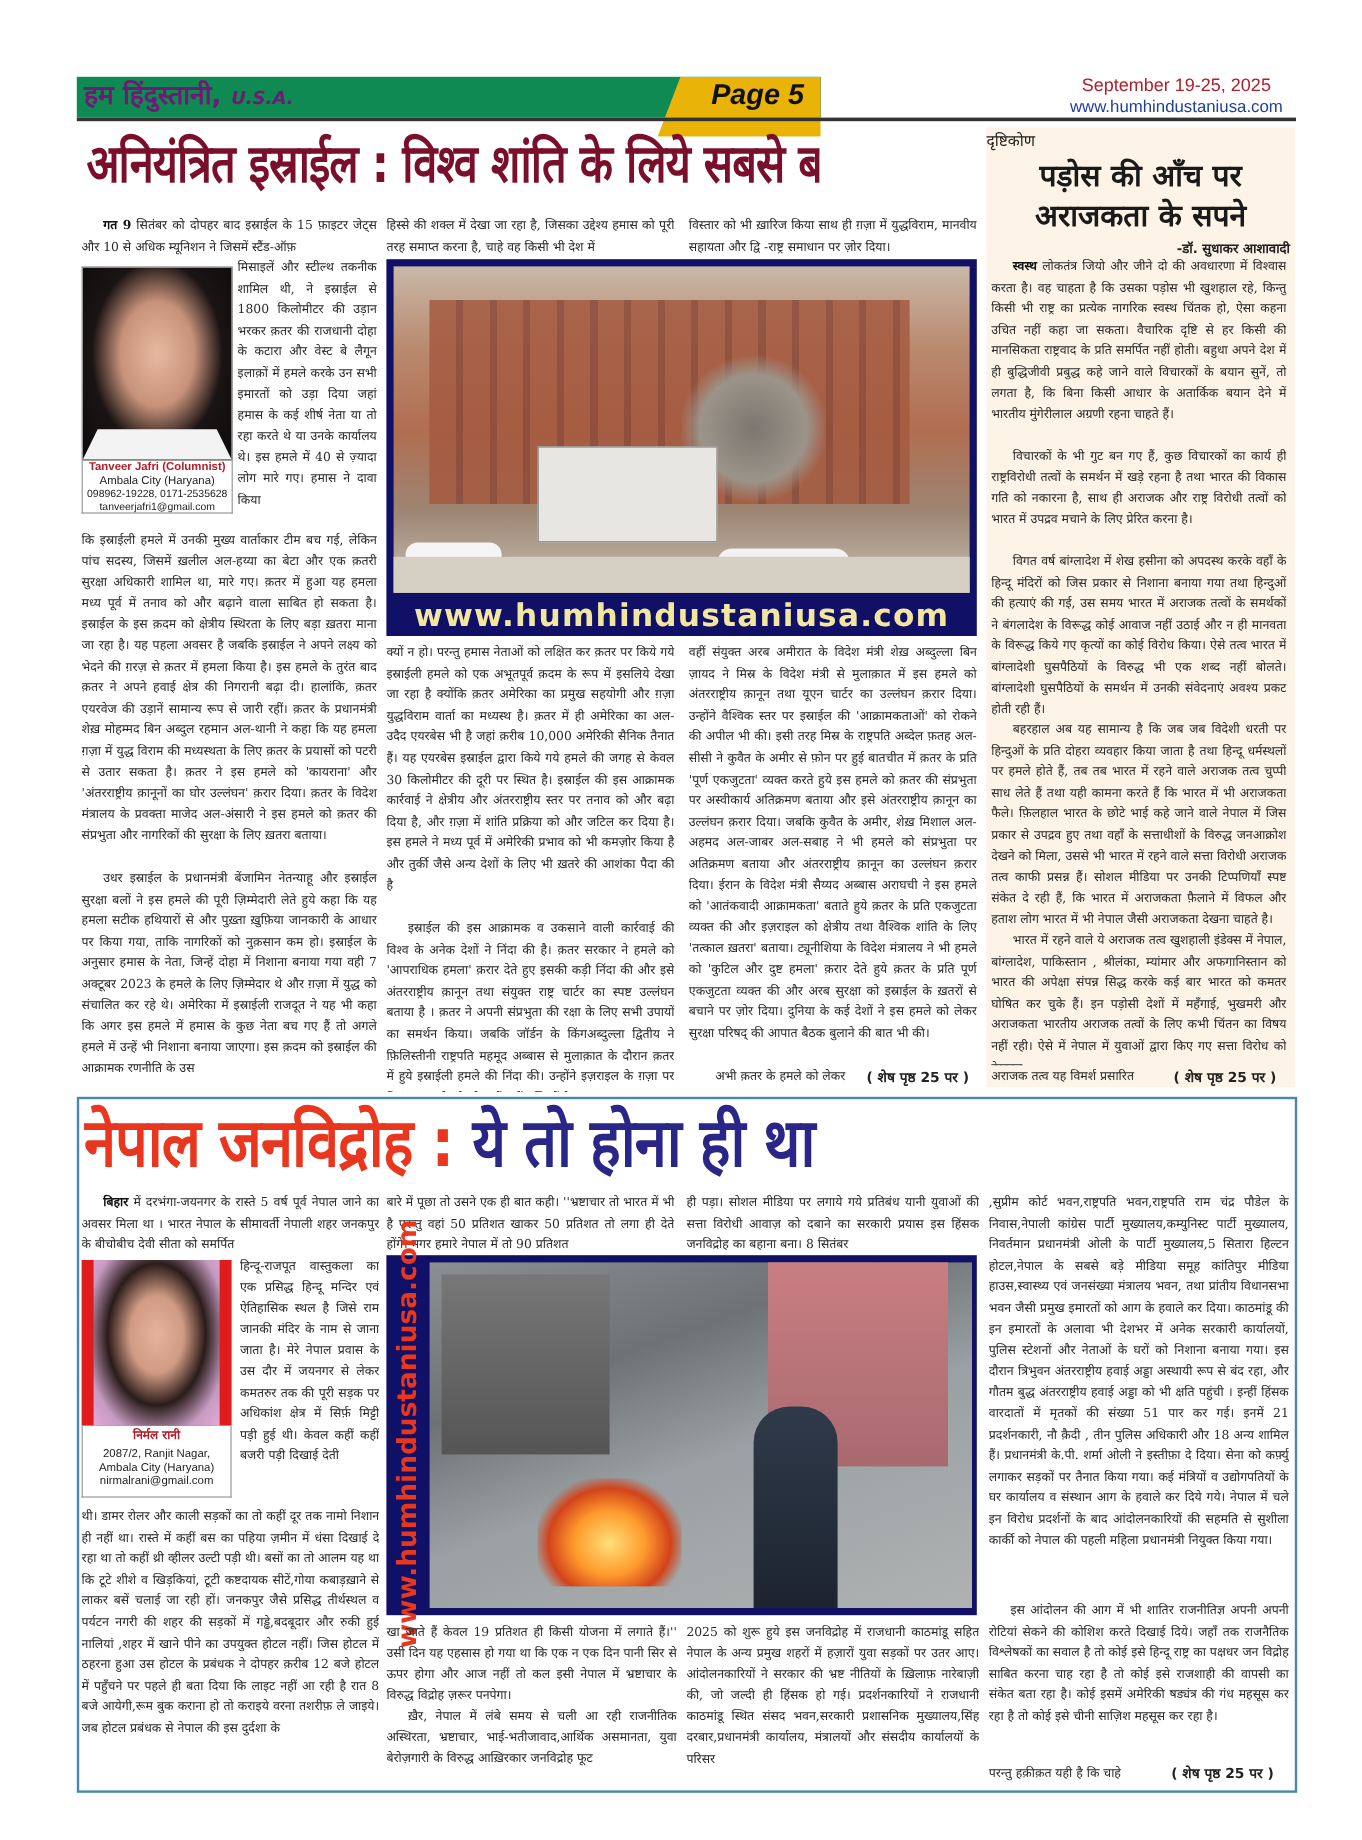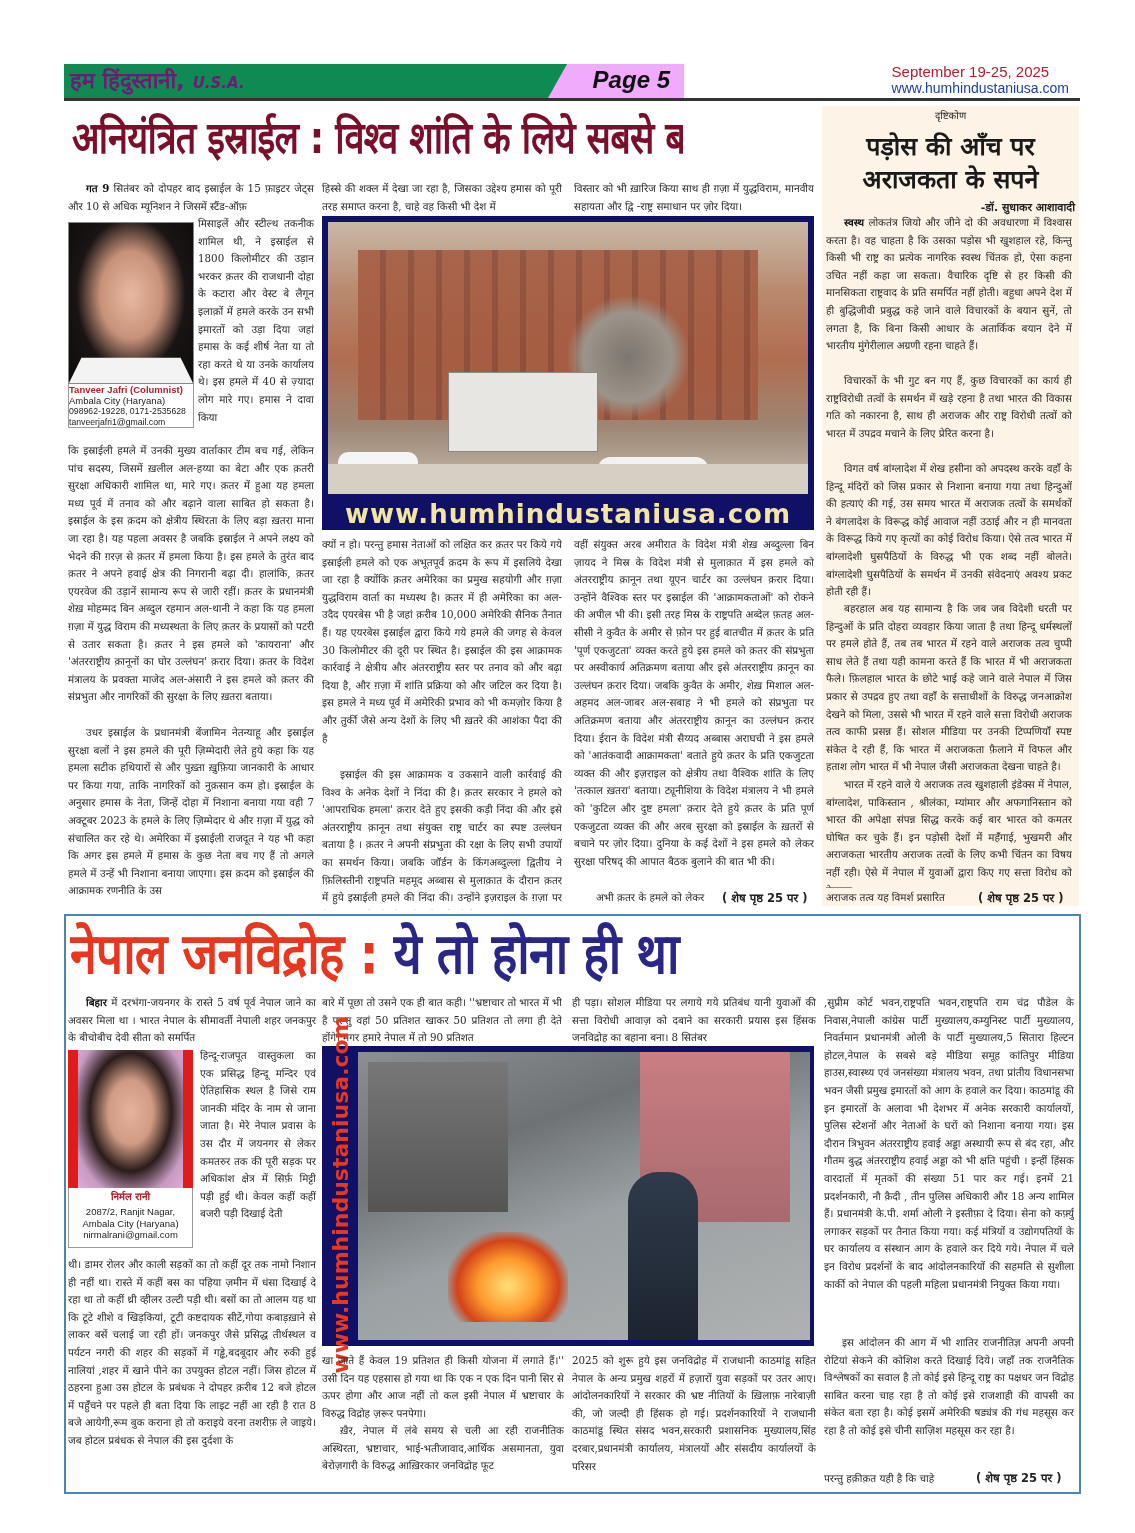--- a/index.html
+++ b/index.html
@@ -2,46 +2,46 @@
 <html><head>
 <meta charset="utf-8">
 <style>
 *{box-sizing:border-box;margin:0;padding:0}
 html,body{width:1135px;height:1533px;background:#fff;overflow:hidden}
 body{position:relative;font-family:"DejaVu Serif",serif;color:#222}
 .abs{position:absolute}
 .masthead{left:64px;top:64px;width:620px;height:34px;background:#0e8a52}
 .mast-title{left:70px;top:64px;height:34px;line-height:34px;color:#701a75;font-family:"DejaVu Sans",sans-serif;font-weight:bold;font-size:22px}
 .mast-title .usa{font-style:italic;font-size:15px;margin-left:8px}
-.pagebox{left:548px;top:64px;width:136px;height:34px;background:#f0abfc;clip-path:polygon(14% 0,100% 0,100% 100%,0 100%)}
+.pagebox{left:548px;top:64px;width:136px;height:50px;background:#eab308;clip-path:polygon(14% 0,100% 0,100% 100%,0 100%)}
 .pagebox span{position:absolute;right:14px;top:2px;font-family:"Liberation Sans",sans-serif;font-weight:bold;font-style:italic;font-size:24px;color:#111}
 .mast-line{left:64px;top:98px;width:1016px;height:3px;background:#333}
-.date{right:66px;top:63px;text-align:left;font-family:"Liberation Sans",sans-serif;font-size:15px;color:#b0202a;line-height:17px}
+.date{right:66px;top:63px;text-align:center;font-family:"Liberation Sans",sans-serif;font-size:15px;color:#b0202a;line-height:17px}
 .date .url{color:#1c3f9a;font-size:14px;display:block}
 .headline1{left:72px;top:108px;width:745px;height:60px;font-family:"DejaVu Sans",sans-serif;font-weight:bold;font-size:44px;color:#7a0f2c;letter-spacing:-1px;white-space:nowrap;overflow:hidden;line-height:60px;transform:scaleX(0.82);transform-origin:left}
 .col{font-size:10.3px;line-height:17.6px;text-align:justify;color:#2a2a2a;overflow:hidden}
 .col p{margin:0}
 .col .ind{text-indent:18px}
 .col b{font-weight:bold;color:#111}
 .photo1{left:68px;top:222px;width:126px;height:162px;background:radial-gradient(ellipse at 50% 45%,#e7b9a0 0%,#c8927a 35%,#1a1414 62%,#0c0b0b 100%);border:1px solid #888}
 .photo1 .shirt{position:absolute;left:0;right:0;bottom:0;height:42px;background:#f3f3f3;clip-path:polygon(10% 40%,90% 40%,100% 100%,0 100%)}
-.cap1{left:68px;top:384px;width:126px;height:44px;border:1px solid #999;border-top:none;text-align:left;font-family:"Liberation Sans",sans-serif;font-size:9.5px;line-height:10.5px;padding-top:1px}
+.cap1{left:68px;top:384px;width:126px;height:44px;border:1px solid #999;border-top:none;text-align:center;font-family:"Liberation Sans",sans-serif;font-size:9.5px;line-height:10.5px;padding-top:1px}
 .cap1 .nm{color:#b0202a;font-weight:bold}
 .cap1 .sm{font-size:8.7px}
 .imgbox1{left:322px;top:216px;width:492px;height:314px;background:#101066;padding:4px}
 .img1{position:absolute;left:6px;top:6px;width:480px;height:272px;background:linear-gradient(#c9b8a8 0%,#b98a6e 25%,#b16d50 50%,#9d8673 75%,#c8c0b3 100%)}
 .img1 .bld{position:absolute;left:30px;top:28px;width:400px;height:170px;background:repeating-linear-gradient(90deg,#a45a40 0 22px,#8a4a38 22px 28px);opacity:.85}
 .img1 .rubble{position:absolute;left:240px;top:70px;width:120px;height:130px;background:radial-gradient(circle,#7b766f 0,#9c948a 50%,transparent 70%)}
 .img1 .cabin{position:absolute;left:120px;top:150px;width:150px;height:80px;background:#e8e6e2;border:1px solid #888}
 .img1 .car1{position:absolute;left:10px;top:230px;width:80px;height:30px;background:#f5f5f5;border-radius:10px 10px 4px 4px}
 .img1 .car2{position:absolute;left:270px;top:235px;width:110px;height:34px;background:#f2f2f2;border-radius:12px 12px 4px 4px}
 .img1 .ground{position:absolute;left:0;right:0;bottom:0;height:30px;background:#d6cfc3}
 .wm1{position:absolute;left:6px;bottom:2px;width:480px;height:28px;line-height:28px;text-align:center;font-family:"DejaVu Sans",sans-serif;font-weight:bold;font-size:26px;color:#f3e6a1;letter-spacing:1px}
 .sidebox{left:822px;top:106px;width:257px;height:800px;background:#fdf4e7}
-.side-kicker{left:822px;top:108px;width:257px;text-align:center;font-family:"DejaVu Sans",sans-serif;font-size:10px;color:#222}
+.side-kicker{left:822px;top:108px;width:257px;text-align:left;font-family:"DejaVu Sans",sans-serif;font-size:13px;color:#222}
 .side-title{left:822px;top:130px;width:257px;text-align:center;font-family:"DejaVu Sans",sans-serif;font-weight:bold;font-size:25px;line-height:33px;color:#1a1a1a}
 .side-author{right:60px;top:199px;font-family:"DejaVu Sans",sans-serif;font-weight:bold;font-size:11px;color:#222}
 .cont{font-family:"DejaVu Sans",sans-serif;font-weight:bold;font-size:11.5px;color:#222;white-space:nowrap}
 .box2{left:64px;top:914px;width:1017px;height:580px;border:2px solid #4a86b0}
 .headline2{left:70px;top:918px;width:1005px;height:72px;line-height:72px;font-family:"DejaVu Sans",sans-serif;font-weight:bold;font-size:56px;white-space:nowrap;overflow:hidden;transform:scaleX(0.86);transform-origin:left;letter-spacing:-1px}
 .headline2 .red{color:#e8361f}
 .headline2 .blue{color:#2a2688}
 .photo2{left:68px;top:1050px;width:125px;height:138px;background:#e01b1b;padding:0 10px}
 .photo2 .face{width:105px;height:138px;background:radial-gradient(ellipse at 50% 45%,#e7b39d 0%,#d09a83 30%,#2a1c1a 55%,#c79bc2 80%,#e4a9d7 100%)}
 .cap2{left:68px;top:1188px;width:125px;height:60px;border:1px solid #999;border-top:none;text-align:center;font-family:"Liberation Sans",sans-serif;font-size:9.5px;line-height:11.5px}

